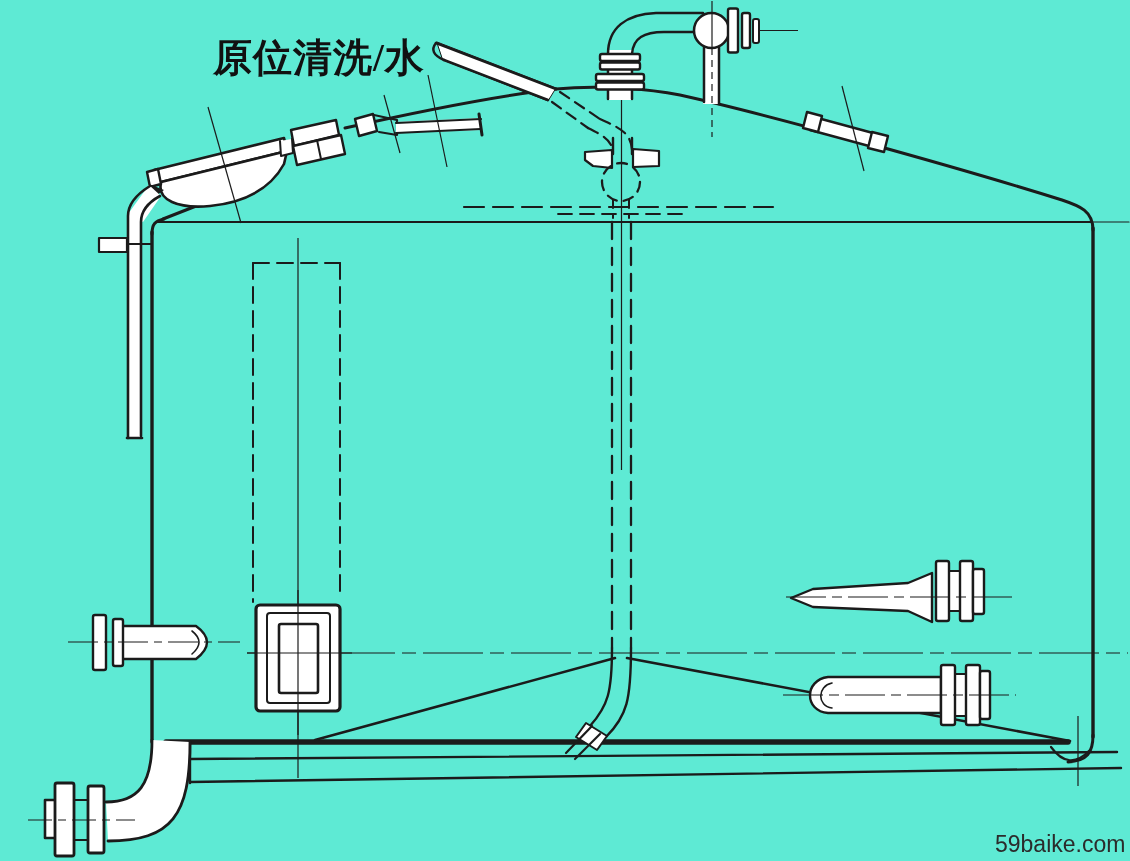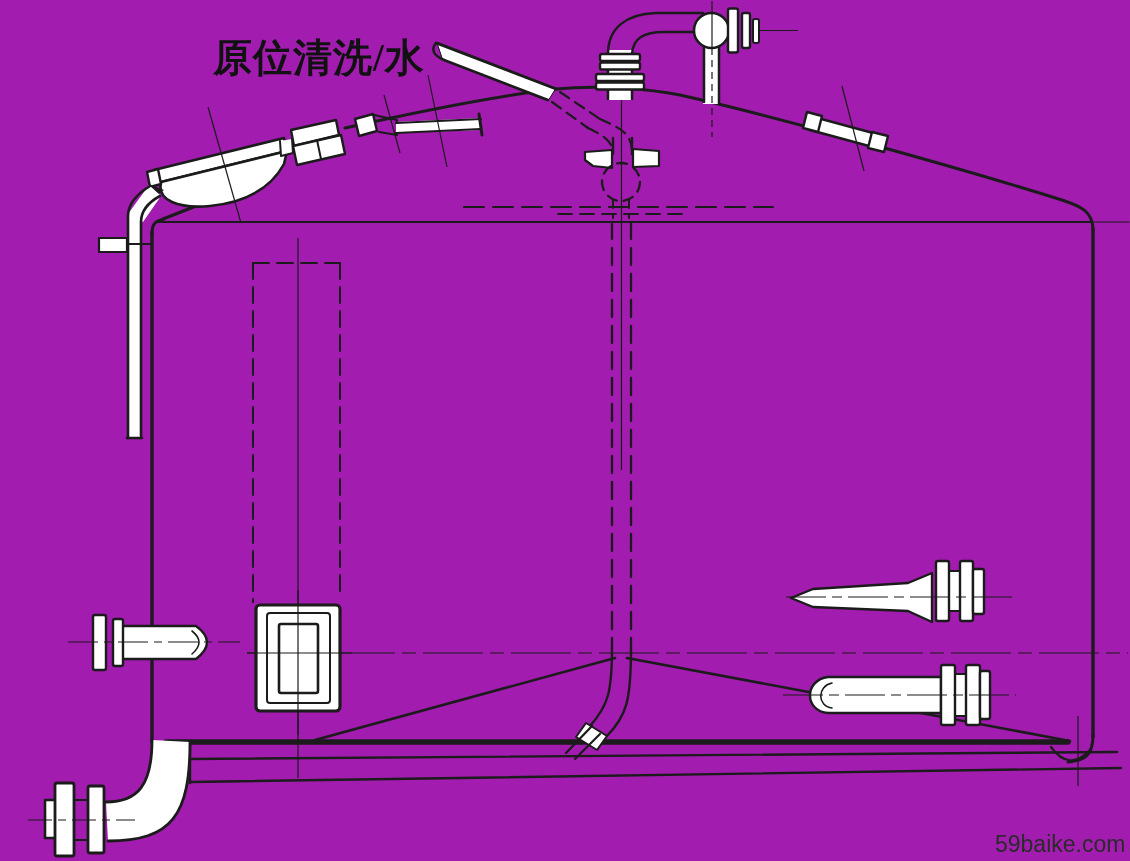--- a/index.html
+++ b/index.html
@@ -1,16 +1,16 @@
 <!DOCTYPE html>
 <html><head>
 <meta charset="utf-8">
 <style>
   html,body{margin:0;padding:0;background:#ffffff;}
-  .canvas{position:relative;width:1130px;height:861px;background:#a21caf;overflow:hidden;}
+  .canvas{position:relative;width:1130px;height:861px;background:#5eead4;overflow:hidden;}
   svg{position:absolute;left:0;top:0;}
   .ln{stroke:#1b1b1b;fill:none;stroke-linecap:round;stroke-linejoin:round;}
   .wf{fill:#ffffff;stroke:#1b1b1b;stroke-linecap:round;stroke-linejoin:round;}
   .cl{stroke:#1b1b1b;fill:none;stroke-width:1.2;}
   .title-text{font-family:"Liberation Serif","DejaVu Serif",serif;font-weight:bold;font-size:39px;fill:#111;letter-spacing:1px;}
   .wm-text{font-family:"Liberation Sans","DejaVu Sans",sans-serif;font-size:23px;fill:#2b2b2b;}
 </style>
 </head>
 <body>
 

